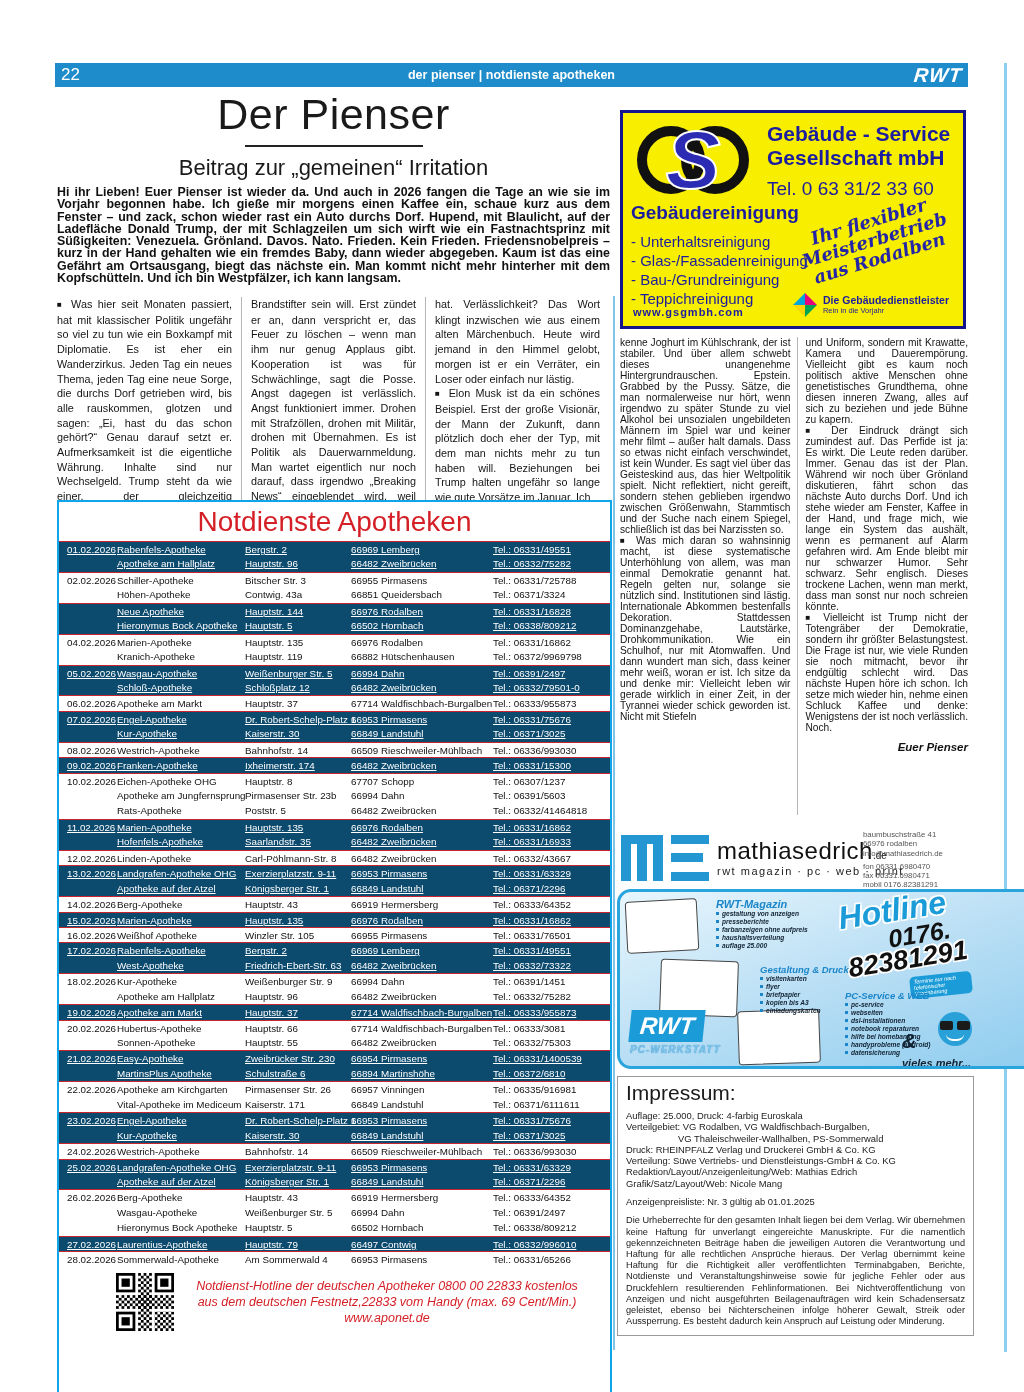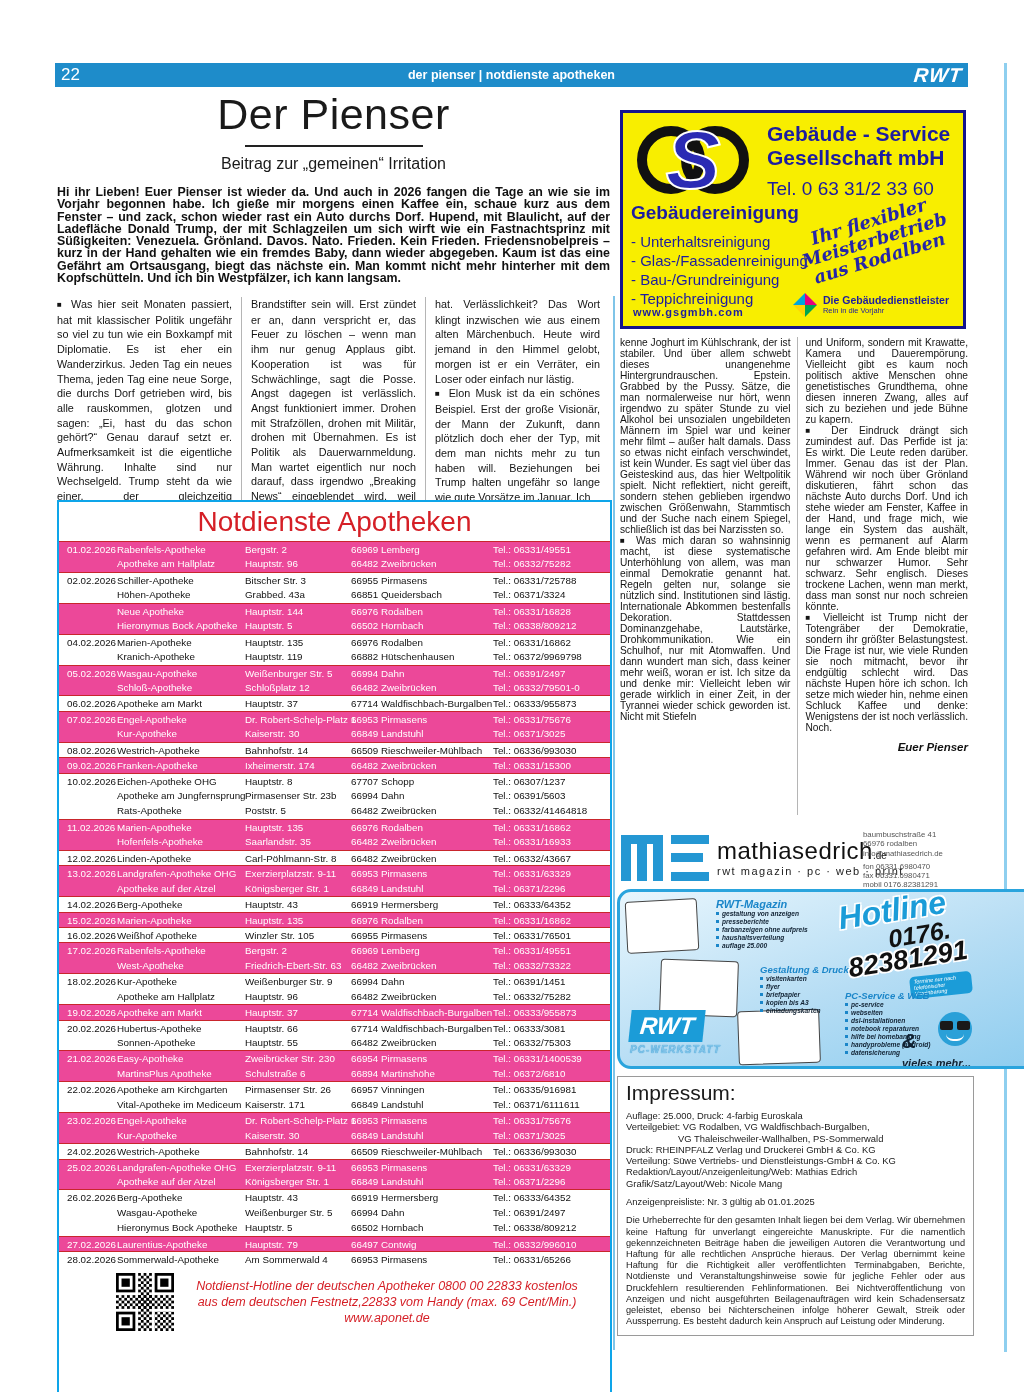--- a/index.html
+++ b/index.html
@@ -14,21 +14,21 @@
   .rwt-logo { position:absolute; right:6px; font-size:20px; font-weight:900; font-style:italic; letter-spacing:1px; transform:skewX(-6deg); }
 
   
   .edge-rule-right { position:absolute; left:1004px; top:63px; width:3px; height:1289px; background:#8ecfef; }
   .mid-rule { position:absolute; left:613px; top:296px; width:2px; height:1054px; background:#7fc4e8; }
 
   
   .article-head { position:absolute; left:55px; top:90px; width:557px; text-align:center; color:#1a1a1a; }
   .article-title { font-size:43px; font-weight:300; letter-spacing:0.5px; }
   .title-rule { width:178px; height:2px; background:#222; margin:6px auto 8px auto; }
-  .article-subtitle { font-size:16px; font-weight:400; }
+  .article-subtitle { font-size:22px; font-weight:400; }
 
   
   .intro { position:absolute; left:57px; top:186px; width:553px; font-size:12.4px; line-height:12.3px; font-weight:bold; text-align:justify; color:#111; }
 
   
   .cols3 { position:absolute; left:57px; top:297px; width:553px; height:206px; display:flex; overflow:hidden; }
   .cols3 .tcol { width:184px; padding-right:9px; }
   .cols3 .tcol + .tcol { border-left:1px solid #b5b5b5; padding-left:9px; }
   .para { font-size:10.8px; line-height:14.7px; text-align:justify; color:#141414; }
   .bullet { font-size:8px; letter-spacing:1px; vertical-align:1px; }
@@ -55,21 +55,21 @@
   .gsg-badge { position:absolute; right:14px; bottom:8px; display:flex; align-items:center; }
   .gsg-badge svg { width:26px; height:26px; margin-right:5px; }
   .gsg-badge-t1 { font-size:10.5px; font-weight:bold; line-height:11px; }
   .gsg-badge-t2 { font-size:7.5px; line-height:9px; }
 
   
   .ph-table { position:absolute; left:57px; top:500px; width:555px; height:1041px; border:2px solid #0ea5e9; background:#fff; }
   .ph-title { text-align:center; font-size:28px; color:#d51f26; padding:4px 0 3px 0; }
   .ph-rows { width:100%; }
   .prow { display:flex; height:15.45px; line-height:15px; font-size:9.8px; padding:0 0 0 8px; white-space:nowrap; color:#111; }
-  .prow.red { background:#ec4899; color:#fff; }
+  .prow.red { background:#0c4a6e; color:#fff;text-decoration:underline; }
   .prow.group-start { border-top:1px solid #c9252c; }
   .c-date { width:50px; flex:none; }
   .c-name { width:128px; flex:none; }
   .c-street { width:106px; flex:none; }
   .c-city { width:142px; flex:none; }
   .c-tel { flex:1; }
   .ph-footer { display:flex; align-items:center; padding:6px 10px 0 12px; }
   .qr { width:58px; height:58px; flex:none; margin-left:45px; }
   .hotline { flex:1; text-align:center; color:#d51f26; font-weight:normal; font-style:italic; font-size:12.5px; line-height:16px; }
 
@@ -229,21 +229,21 @@
         <div class="prow white group-start">
         <span class="c-date">02.02.2026</span>
         <span class="c-name">Schiller-Apotheke</span>
         <span class="c-street">Bitscher Str. 3</span>
         <span class="c-city">66955 Pirmasens</span>
         <span class="c-tel">Tel.: 06331/725788</span>
       </div>
         <div class="prow white">
         <span class="c-date"></span>
         <span class="c-name">Höhen-Apotheke</span>
-        <span class="c-street">Grabbed. 43a</span>
+        <span class="c-street">Contwig. 43a</span>
         <span class="c-city">66851 Queidersbach</span>
         <span class="c-tel">Tel.: 06371/3324</span>
       </div>
         <div class="prow red group-start">
         <span class="c-date"></span>
         <span class="c-name">Neue Apotheke</span>
         <span class="c-street">Hauptstr. 144</span>
         <span class="c-city">66976 Rodalben</span>
         <span class="c-tel">Tel.: 06331/16828</span>
       </div>

